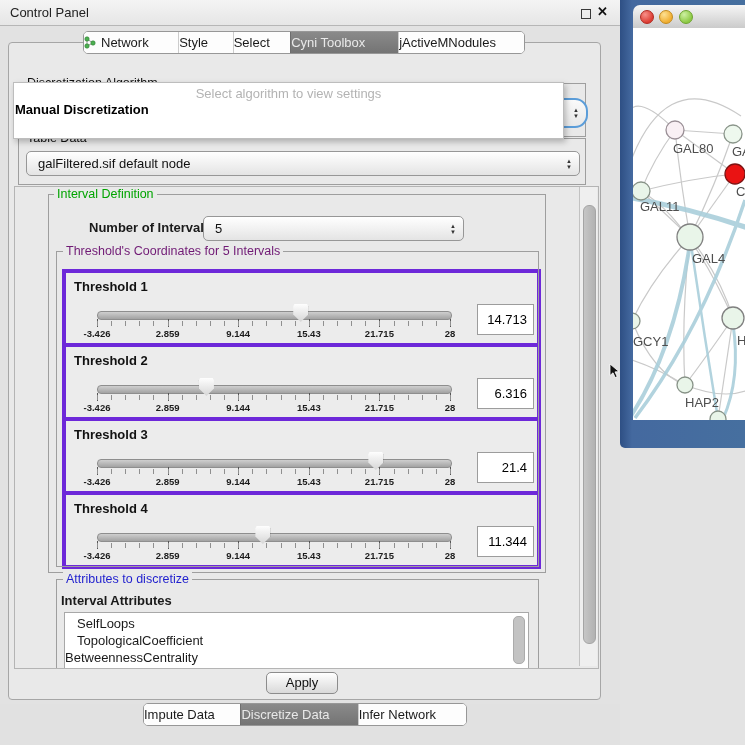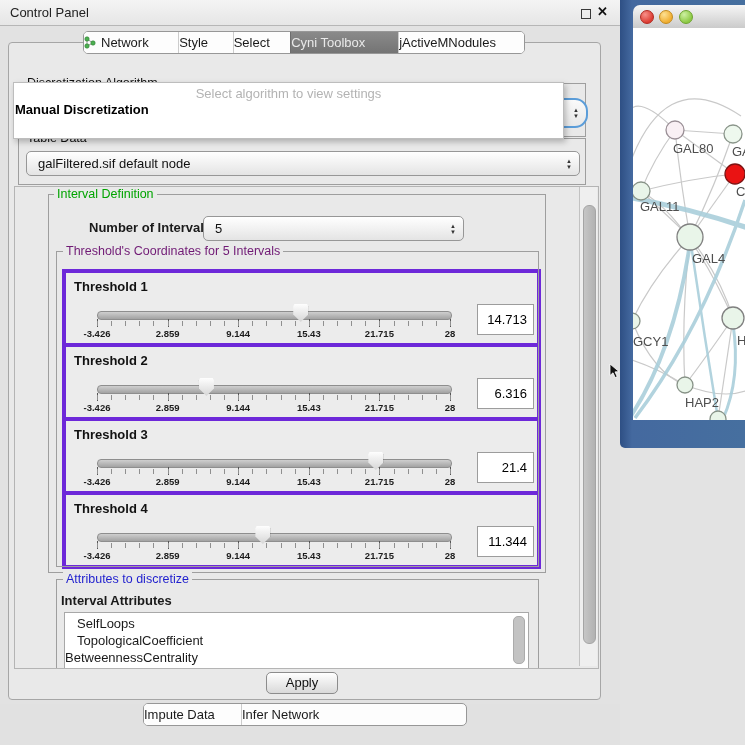--- a/index.html
+++ b/index.html
@@ -220,20 +220,21 @@
   </div>
 
   <div class="abs vscroll">
     <div class="vthumb"></div>
   </div>
 
   <div class="abs applybtn">Apply</div>
 
   <div class="abs strip" style="left:143px;top:703px;width:322px;">
     <div class="seg" style="width:97px;"><span>Impute Data</span></div>
+    <div class="seg sel" style="width:117px;"><span>Discretize Data</span></div>
     <div class="seg" style="width:108px;"><span>Infer Network</span></div>
   </div>
 </div>
 
 <svg class="abs cursor" width="11" height="15" viewBox="0 0 11 15">
   <polygon points="1,0 1,11.5 4,8.8 6.2,13.6 8.2,12.6 6,7.9 10,7.6" fill="#111" stroke="#fff" stroke-width="0.8"></polygon>
 </svg>
 
 <div class="abs netwin">
   <div class="abs nettitle" style="left:13px;top:5px;width:112px;">

